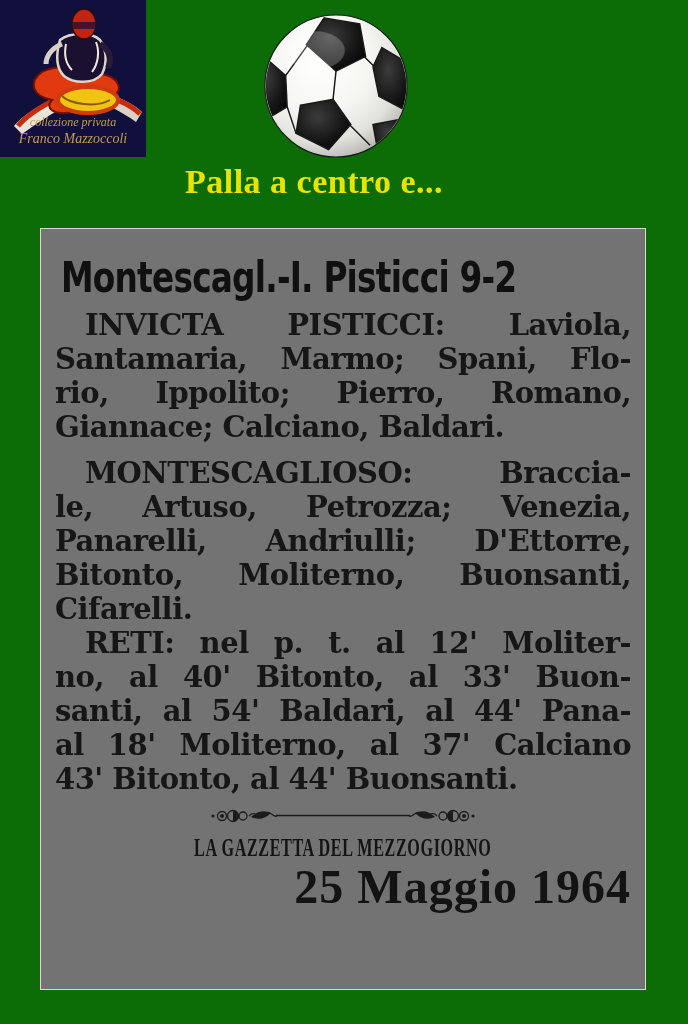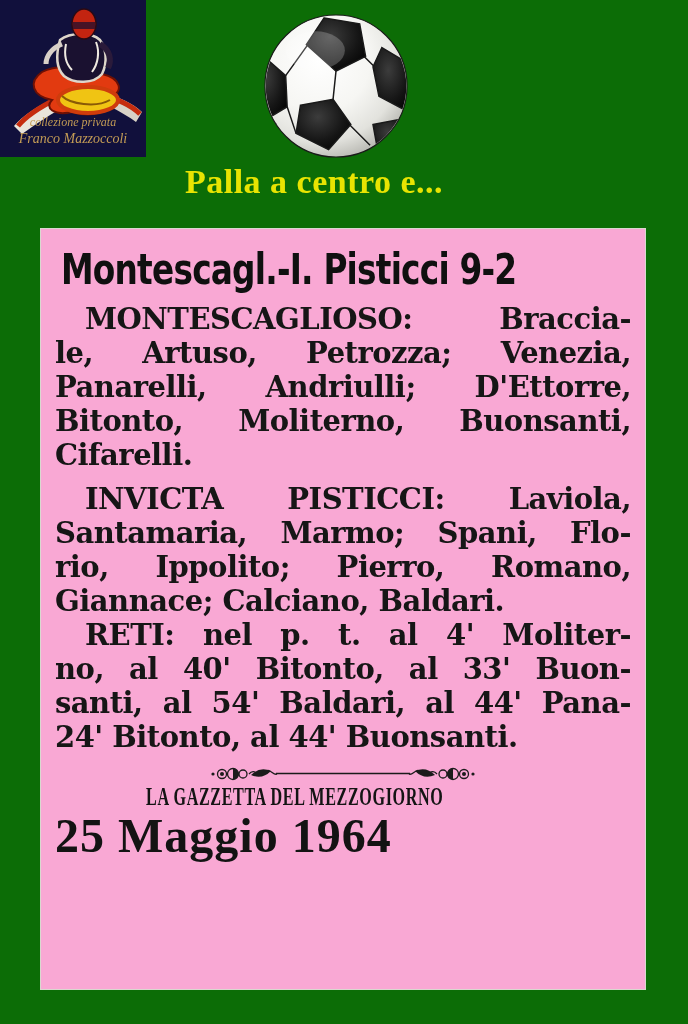--- a/index.html
+++ b/index.html
@@ -29,24 +29,24 @@
     text-align:center;
     font:bold 34px/40px "Liberation Serif", serif;
     color:#e8e402;
     letter-spacing:.5px;
     margin-left:36px;
   }
 
   
   .clipping{
     position:absolute;left:40px;top:228px;width:606px;height:762px;
-    background:#f9a8d4;
+    background:#737373;
     border:1px solid #d9d9cf;
     box-sizing:border-box;
-    padding:8px 14px;
+    padding:16px 14px;
     overflow:hidden;
     color:#161616;
   }
   .headline{
     margin:13px 0 0 6px;
     white-space:nowrap;
   }
   .headline > span{
     display:inline-block;
     font:bold 42px/40px "DejaVu Sans", sans-serif;
@@ -65,35 +65,35 @@
     text-align:justify;
     text-align-last:justify;
     letter-spacing:-.5px;
   }
   .line.first{text-indent:30px;}
   .line.last{text-align-last:left;}
 
   .flourish{display:block;margin:10px auto 0;}
 
   .masthead{
-    margin-top:1px;
-    text-align:left;
+    margin-top:10px;
+    text-align:center;
     white-space:nowrap;
   }
   .masthead > span{
     display:inline-block;
     font:bold 26px/24px "Liberation Serif", serif;
     transform:scaleX(.62);
     transform-origin:center;
     letter-spacing:1px;
     color:#141414;
   }
   .issue-date{
     margin-top:1px;
-    text-align:left;
+    text-align:right;
     font:bold 48px/52px "Liberation Serif", serif;
     color:#131313;
     letter-spacing:1px;
   }
 </style>
 </head>
 <body>
 
 <div class="logo">
   <svg width="146" height="157" viewBox="0 0 146 157">
@@ -162,41 +162,42 @@
 </div>
 
 <div class="page-title">Palla a centro e...</div>
 
 <div class="clipping">
 
   <div class="headline">
     <span>Montescagl.-I. Pisticci 9-2</span>
   </div>
 
+  <div class="para gap-md">
+    <div class="line first">INVICTA PISTICCI: Laviola,</div>
+    <div class="line">Santamaria, Marmo; Spani, Flo-</div>
+    <div class="line">rio, Ippolito; Pierro, Romano,</div>
+    <div class="line last">Giannace; Calciano, Baldari.</div>
+  </div>
+
   <div class="para gap-lg">
     <div class="line first">MONTESCAGLIOSO: Braccia-</div>
     <div class="line">le, Artuso, Petrozza; Venezia,</div>
     <div class="line">Panarelli, Andriulli; D'Ettorre,</div>
     <div class="line">Bitonto, Moliterno, Buonsanti,</div>
     <div class="line last">Cifarelli.</div>
   </div>
 
-  <div class="para gap-md">
-    <div class="line first">INVICTA PISTICCI: Laviola,</div>
-    <div class="line">Santamaria, Marmo; Spani, Flo-</div>
-    <div class="line">rio, Ippolito; Pierro, Romano,</div>
-    <div class="line last">Giannace; Calciano, Baldari.</div>
-  </div>
-
 
   <div class="para">
-    <div class="line first">RETI: nel p. t. al 4' Moliter-</div>
+    <div class="line first">RETI: nel p. t. al 12' Moliter-</div>
     <div class="line">no, al 40' Bitonto, al 33' Buon-</div>
     <div class="line">santi, al 54' Baldari, al 44' Pana-</div>
-    <div class="line last">24' Bitonto, al 44' Buonsanti.</div>
+    <div class="line">al 18' Moliterno, al 37' Calciano</div>
+    <div class="line last">43' Bitonto, al 44' Buonsanti.</div>
   </div>
 
   <svg class="flourish" width="270" height="20" viewBox="0 0 270 20">
     <g id="floL" stroke="#1b1b1b" fill="none" stroke-width="1.3">
       <circle cx="5" cy="10" r="1.6" fill="#1b1b1b" stroke="none"></circle>
       <circle cx="14" cy="10" r="4.5"></circle>
       <circle cx="14" cy="10" r="2" fill="#1b1b1b" stroke="none"></circle>
       <circle cx="25" cy="10" r="5.5"></circle>
       <path d="M25 4.5 a5.5 5.5 0 0 1 0 11 z" fill="#1b1b1b" stroke="none"></path>
       <circle cx="35" cy="10" r="4"></circle>

